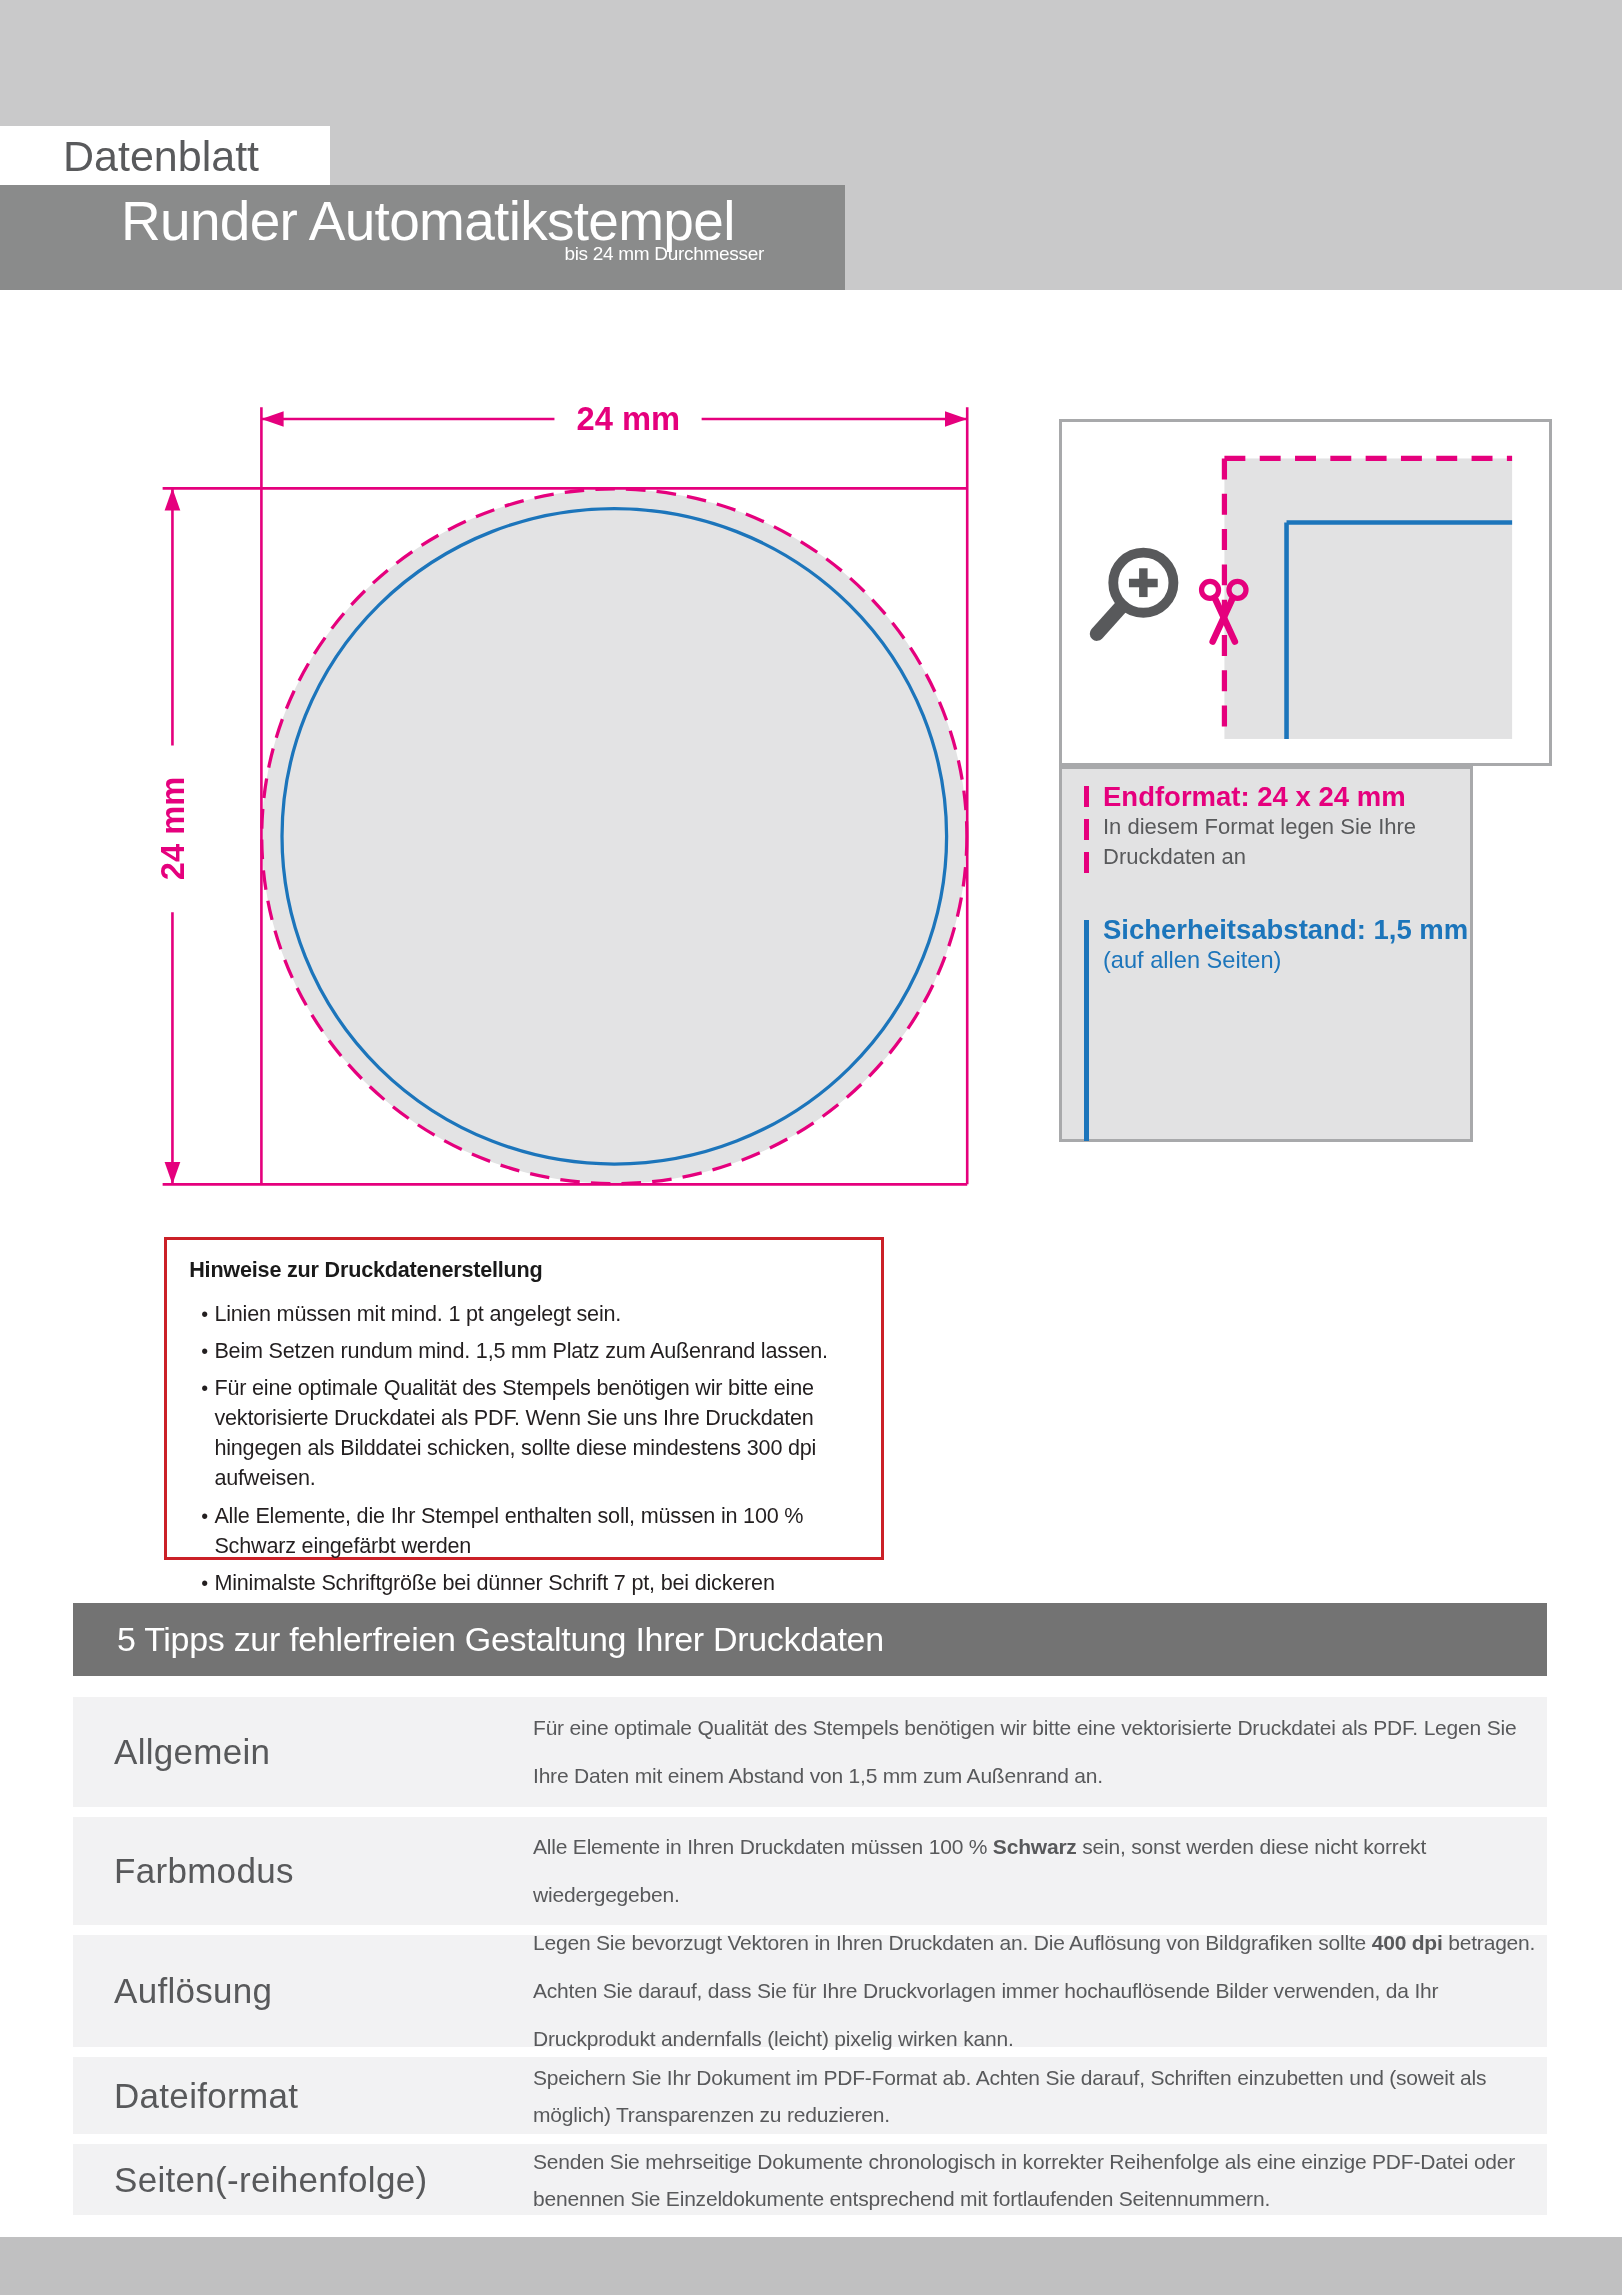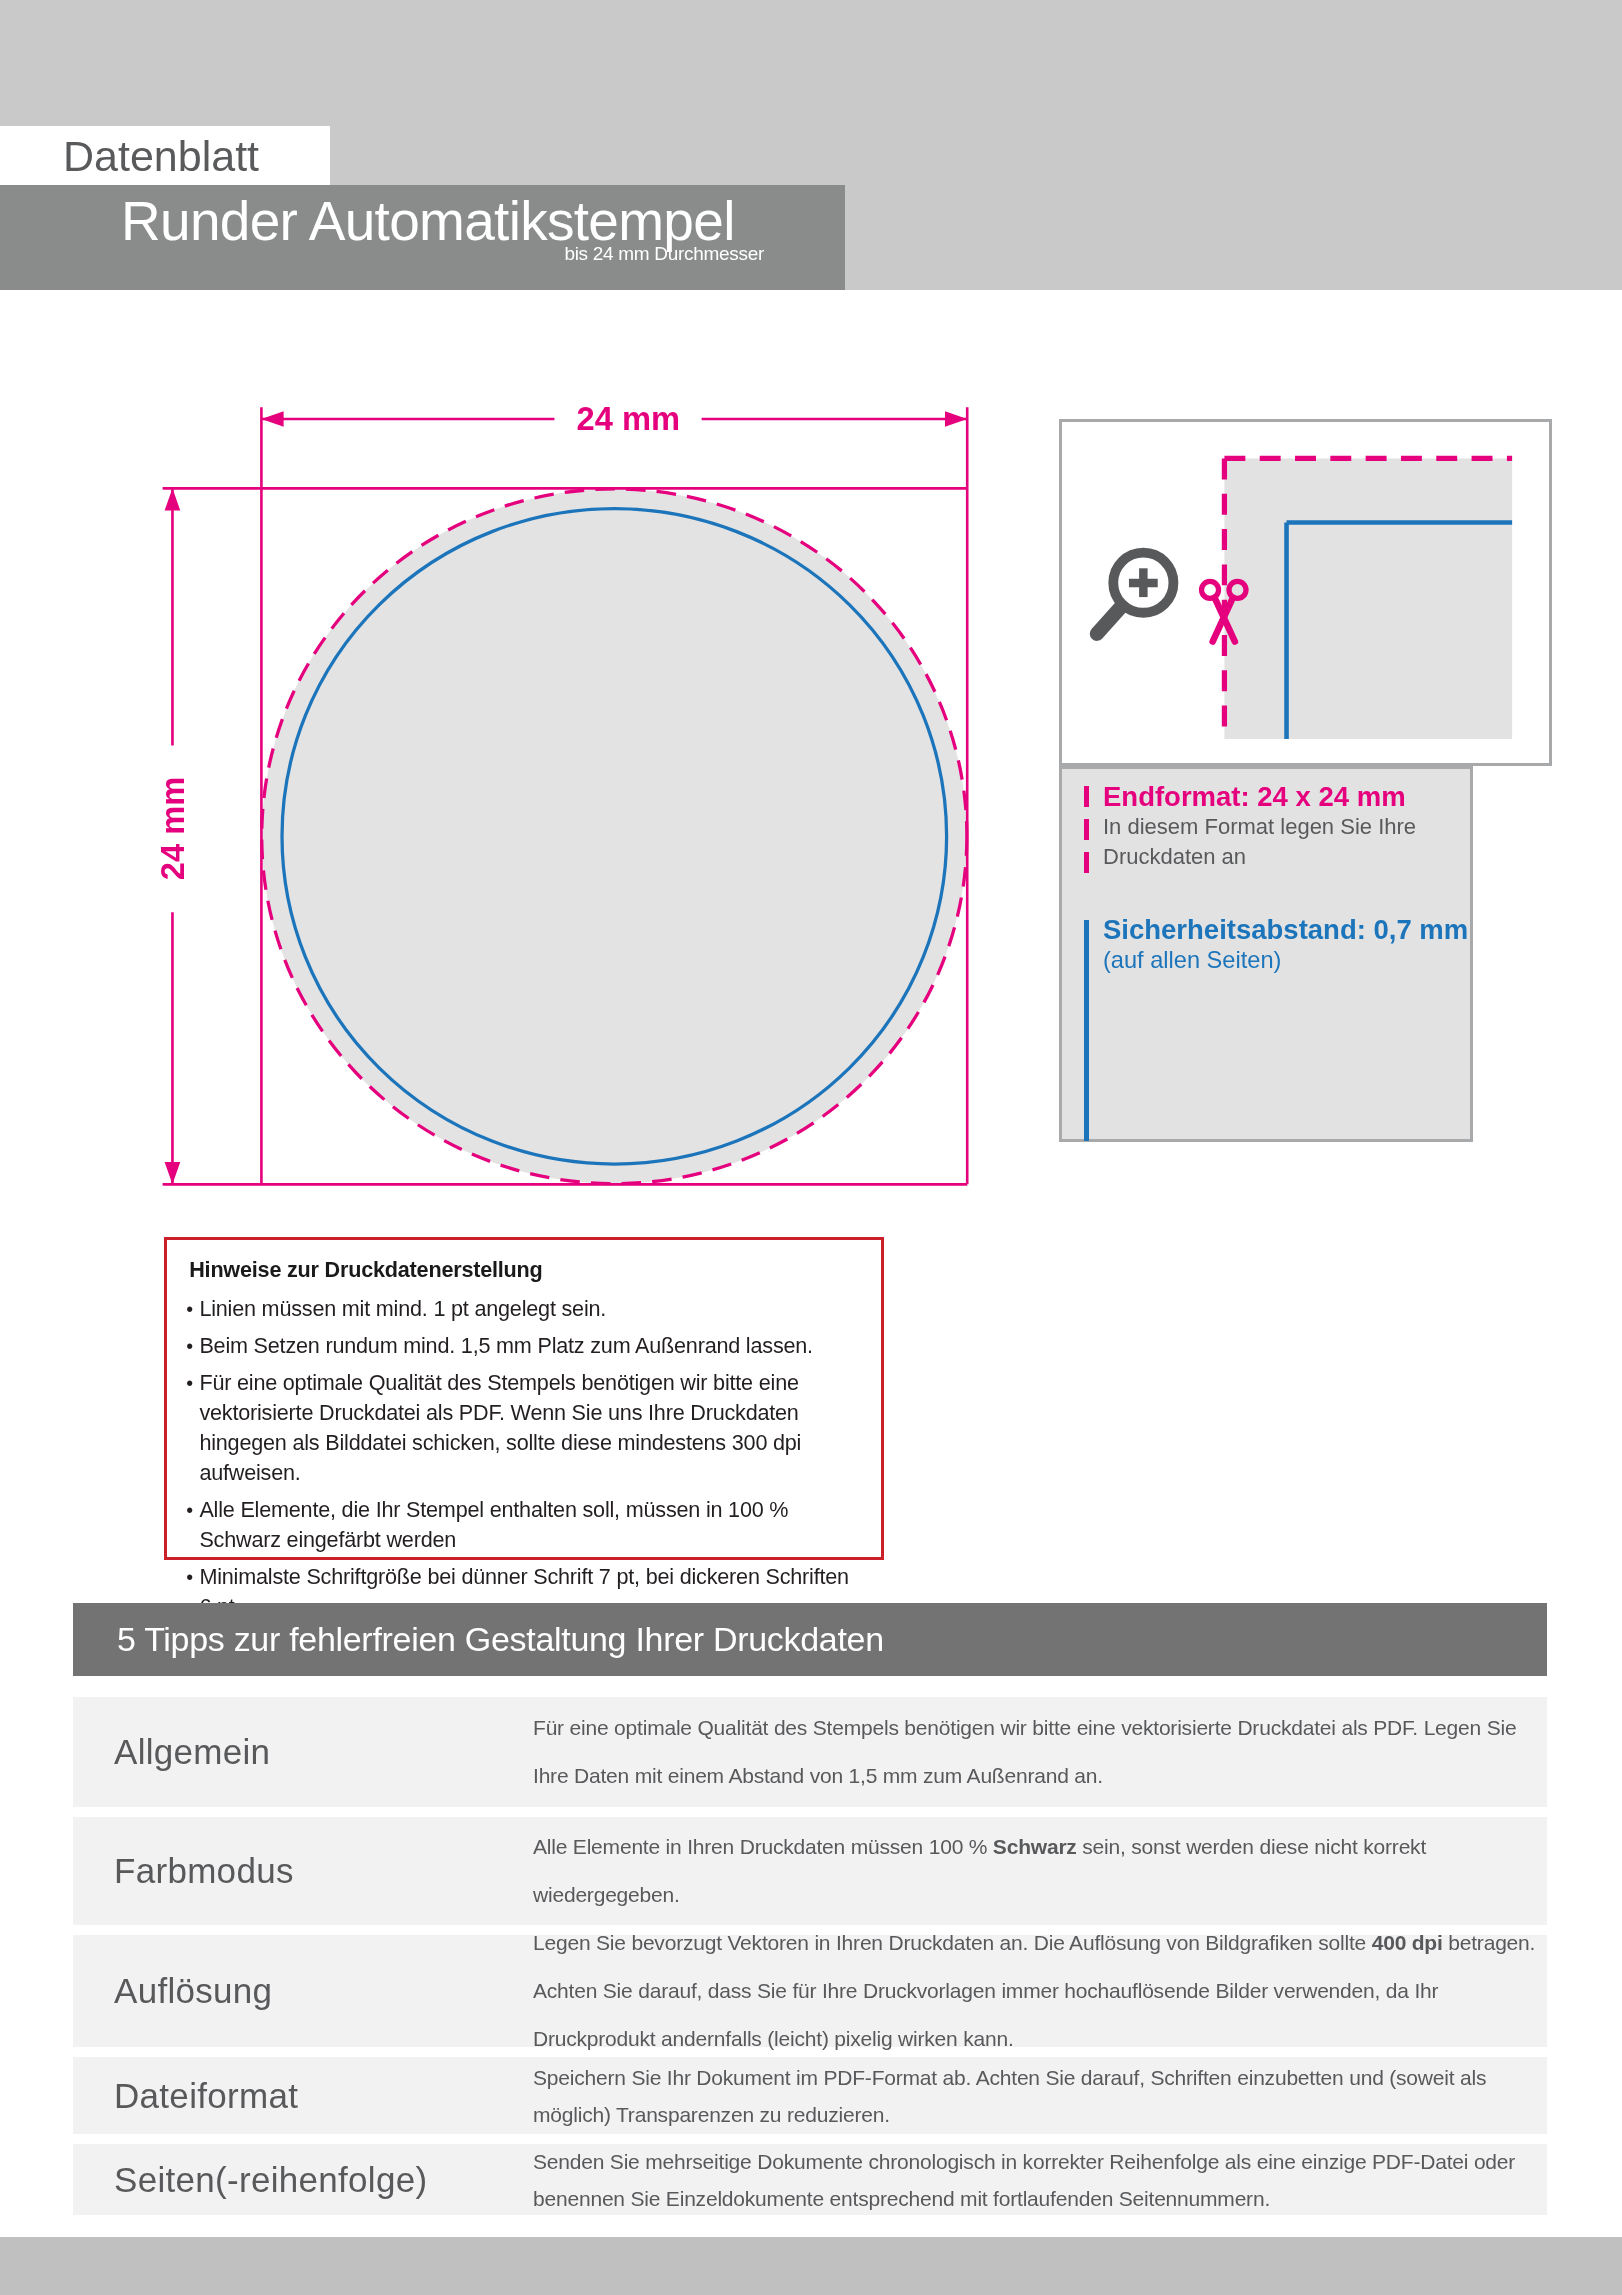--- a/index.html
+++ b/index.html
@@ -27,21 +27,21 @@
   .solid-bar{position:absolute;left:22px;width:4.6px;background:#1c75bb;}
   .fmt-title{position:absolute;left:41px;font-size:27.5px;font-weight:bold;}
   .fmt-title.pink{color:#e5007d;}
   .fmt-title.blue{color:#1c75bb;}
   .fmt-sub{position:absolute;left:41px;font-size:23.6px;color:#1c75bb;}
   .fmt-body{position:absolute;left:41px;font-size:22px;line-height:30px;color:#58595b;}
   
   .hints-box{left:164px;top:1237px;width:720px;height:323px;border:3.3px solid #cb2027;
     box-sizing:border-box;background:#ffffff;padding:17px 22px 10.5px 17px;}
   .hints-title{font-size:21.6px;font-weight:bold;color:#1a1a1a;margin:0 0 10.5px 5.2px;letter-spacing:-0.2px;}
-  .hints-list{list-style:none;margin:1px;padding:0;}
+  .hints-list{list-style:none;margin:16px;padding:0;}
   .hints-list li{position:relative;padding-left:14.4px;font-size:21.6px;line-height:30px;
     color:#231f20;margin-bottom:7.2px;letter-spacing:-0.2px;}
   .hints-list li::before{content:"\2022";position:absolute;left:1.3px;top:0;font-size:19.6px;color:#231f20;}
   
   .tips-banner{left:73px;top:1603px;width:1474px;height:73px;background:#737373;
     display:flex;align-items:center;}
   .tips-banner span{color:#ffffff;font-size:34px;padding-left:44px;letter-spacing:-0.3px;}
   .tip-row{left:73px;width:1474px;background:#f2f2f3;}
   .tip-label{position:absolute;left:41px;top:50%;transform:translateY(-50%);
     font-size:35px;color:#58595b;letter-spacing:0.3px;}
@@ -119,21 +119,21 @@
     <line x1="1884" y1="913" x2="1853" y2="980" stroke="#e5007d" stroke-width="10" stroke-linecap="round"></line>
   </g>
 </svg>
 
 <div class="abs format-panel">
   <div class="dash-bar" style="top:17px;height:89px;"></div>
   <div class="fmt-title pink" style="top:11.8px;">Endformat: 24 x 24 mm</div>
   <div class="fmt-body" style="top:43px;width:366px;">In diesem Format legen Sie Ihre Druckdaten an</div>
 
   <div class="solid-bar" style="top:151px;height:221px;"></div>
-  <div class="fmt-title blue" style="top:145px;">Sicherheitsabstand: 0,7 mm</div>
+  <div class="fmt-title blue" style="top:145px;">Sicherheitsabstand: 1,5 mm</div>
   <div class="fmt-sub" style="top:178px;">(auf allen Seiten)</div>
 </div>
 
 <div class="abs hints-box">
   <div class="hints-title">Hinweise zur Druckdatenerstellung</div>
   <ul class="hints-list">
     <li>Linien müssen mit mind. 1 pt angelegt sein.</li>
     <li>Beim Setzen rundum mind. 1,5 mm Platz zum Außenrand lassen.</li>
     <li>Für eine optimale Qualität des Stempels benötigen wir bitte eine vektorisierte Druckdatei als PDF. Wenn Sie uns Ihre Druckdaten hingegen als Bilddatei schicken, sollte diese mindestens 300 dpi aufweisen.</li>
     <li>Alle Elemente, die Ihr Stempel enthalten soll, müssen in 100 % Schwarz eingefärbt werden</li>

